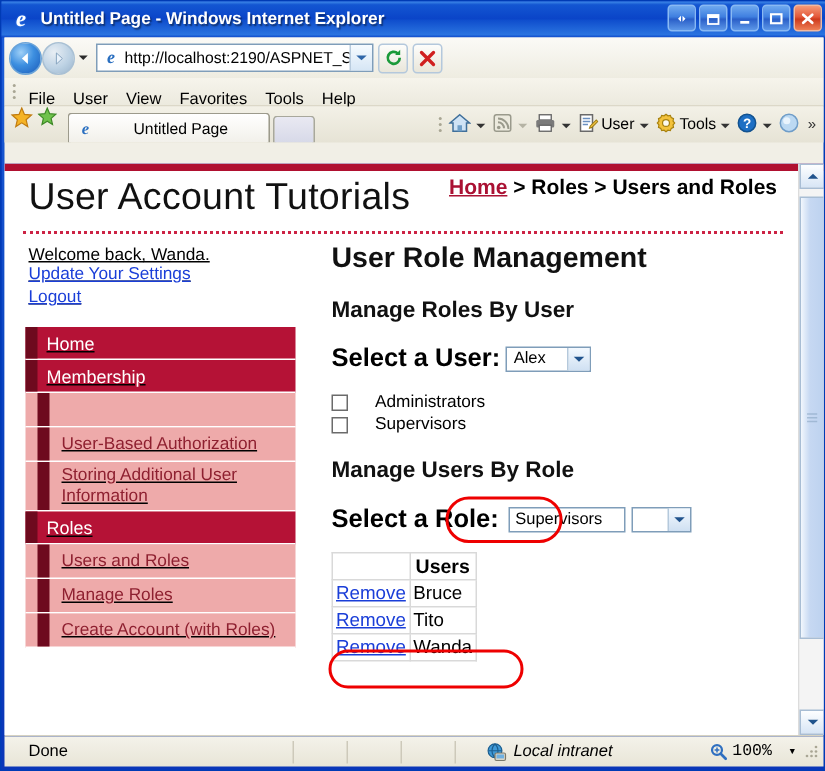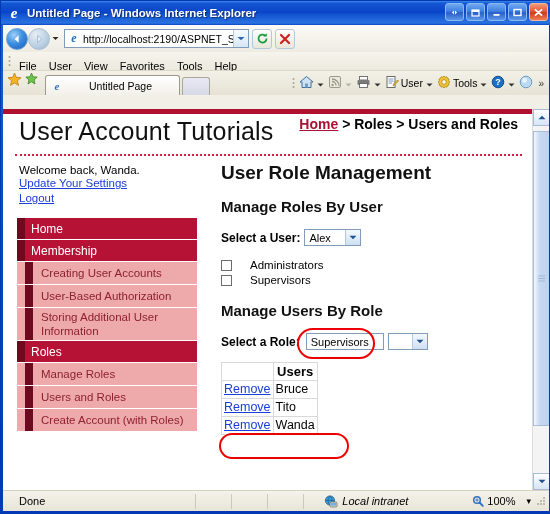--- a/index.html
+++ b/index.html
@@ -180,21 +180,21 @@
     letter-spacing:.2px;white-space:nowrap;
   }
   .crumbs{
     position:absolute;right:4px;bottom:22px;
     font-size:14px;font-weight:bold;color:#000;white-space:nowrap;margin-top:28px;
   }
   .crumbs a{color:#aa1133;text-decoration:underline;}
 
   .body-cols{position:relative;}
   .leftcol{
-    position:absolute;left:14px;top:8px;width:180px;
+    position:absolute;left:14px;top:8px;width:180px;text-decoration:underline;
   }
   .welcome{font-size:11.5px;color:#000;padding-left:2px;}
   .leftlink{
     display:block;font-size:11.5px;color:#1a3ed8;text-decoration:underline;
     padding-left:2px;line-height:15px;
   }
   .menu{margin-top:12px;}
   .m-main{
     position:relative;height:21px;background:#b51236;
     display:flex;align-items:center;
@@ -212,21 +212,21 @@
   .m-sub .txt{
     margin-left:24px;margin-right:6px;font-size:11.5px;color:#8e2030;line-height:14px;
   }
 
   .rightcol{
     position:absolute;left:218px;top:6px;width:300px;
   }
   .h1{font-size:19px;font-weight:bold;color:#111;margin:0 0 14px 0;}
   .h2{font-size:15px;font-weight:bold;color:#111;margin:0 0 14px 0;}
   .fieldrow{display:flex;align-items:center;margin-bottom:12px;position:relative;}
-  .fl{font-size:12px;font-weight:bold;color:#000;margin-right:4px;}
+  .fl{font-size:17px;font-weight:bold;color:#000;margin-right:4px;}
   .sel{
     height:17px;min-width:40px;
     border:1px solid #7f9db9;background:#fff;box-sizing:border-box;
     display:flex;align-items:center;
   }
   .sel .val{font-size:11px;color:#000;padding:0 14px 0 4px;white-space:nowrap;}
   .sel .arrow{
     width:15px;height:15px;margin-left:auto;
     background:linear-gradient(180deg,#f3f9ff 0%,#cfe0f2 100%);
     border-left:1px solid #b5c9dc;
@@ -280,21 +280,21 @@
     position:absolute;left:2px;bottom:2px;width:546px;height:21px;
     background:linear-gradient(180deg,#f4f2ea 0%,#e8e5d7 100%);
     border-top:1px solid #d6d2c2;
     display:flex;align-items:center;box-sizing:border-box;
   }
   .st-text{font-size:11px;color:#000;padding-left:16px;flex:0 0 auto;}
   .st-sep{width:1px;height:15px;background:#cdc9ba;margin:0 0px;}
   .st-spacer{flex:1;}
   .st-zone{display:flex;align-items:center;gap:4px;font-size:11px;color:#000;font-style:italic;}
   .globe{width:14px;height:13px;}
-  .st-zoom{display:flex;align-items:center;gap:3px;font-size:11px;color:#000;padding-right:4px;}
+  .st-zoom{display:flex;align-items:center;gap:3px;font-size:11px;color:#000;padding-right:4px;font-family:Liberation Mono, monospace;}
   .st-grip{width:12px;height:12px;margin-right:2px;}
 </style>
 </head>
 <body>
 
 <div class="window">
 
   <div class="titlebar">
     <div class="tb-icon">e</div>
     <div class="tb-title">Untitled Page - Windows Internet Explorer</div>
@@ -541,41 +541,40 @@
             <div class="m-main">
               <span class="bar"></span>
               <span class="txt">Home</span>
             </div>
             <div class="m-main">
               <span class="bar"></span>
               <span class="txt">Membership</span>
             </div>
             <div class="m-sub">
               <span class="bar"></span>
-              <span class="txt">Creating User Accounts</span>
             </div>
             <div class="m-sub">
               <span class="bar"></span>
               <span class="txt">User-Based Authorization</span>
             </div>
             <div class="m-sub">
               <span class="bar"></span>
               <span class="txt">Storing Additional User Information</span>
             </div>
             <div class="m-main">
               <span class="bar"></span>
               <span class="txt">Roles</span>
             </div>
             <div class="m-sub">
               <span class="bar"></span>
+              <span class="txt">Users and Roles</span>
+            </div>
+            <div class="m-sub">
+              <span class="bar"></span>
               <span class="txt">Manage Roles</span>
-            </div>
-            <div class="m-sub">
-              <span class="bar"></span>
-              <span class="txt">Users and Roles</span>
             </div>
             <div class="m-sub">
               <span class="bar"></span>
               <span class="txt">Create Account (with Roles)</span>
             </div>
           </div>
         </div>
 
         <div class="rightcol">
           <div class="h1">User Role Management</div>

